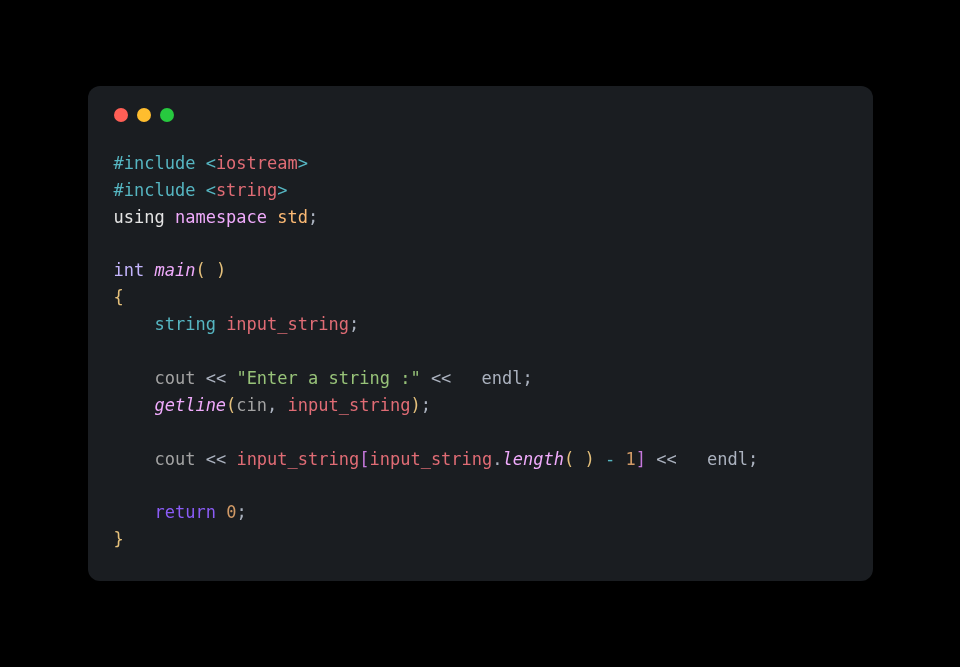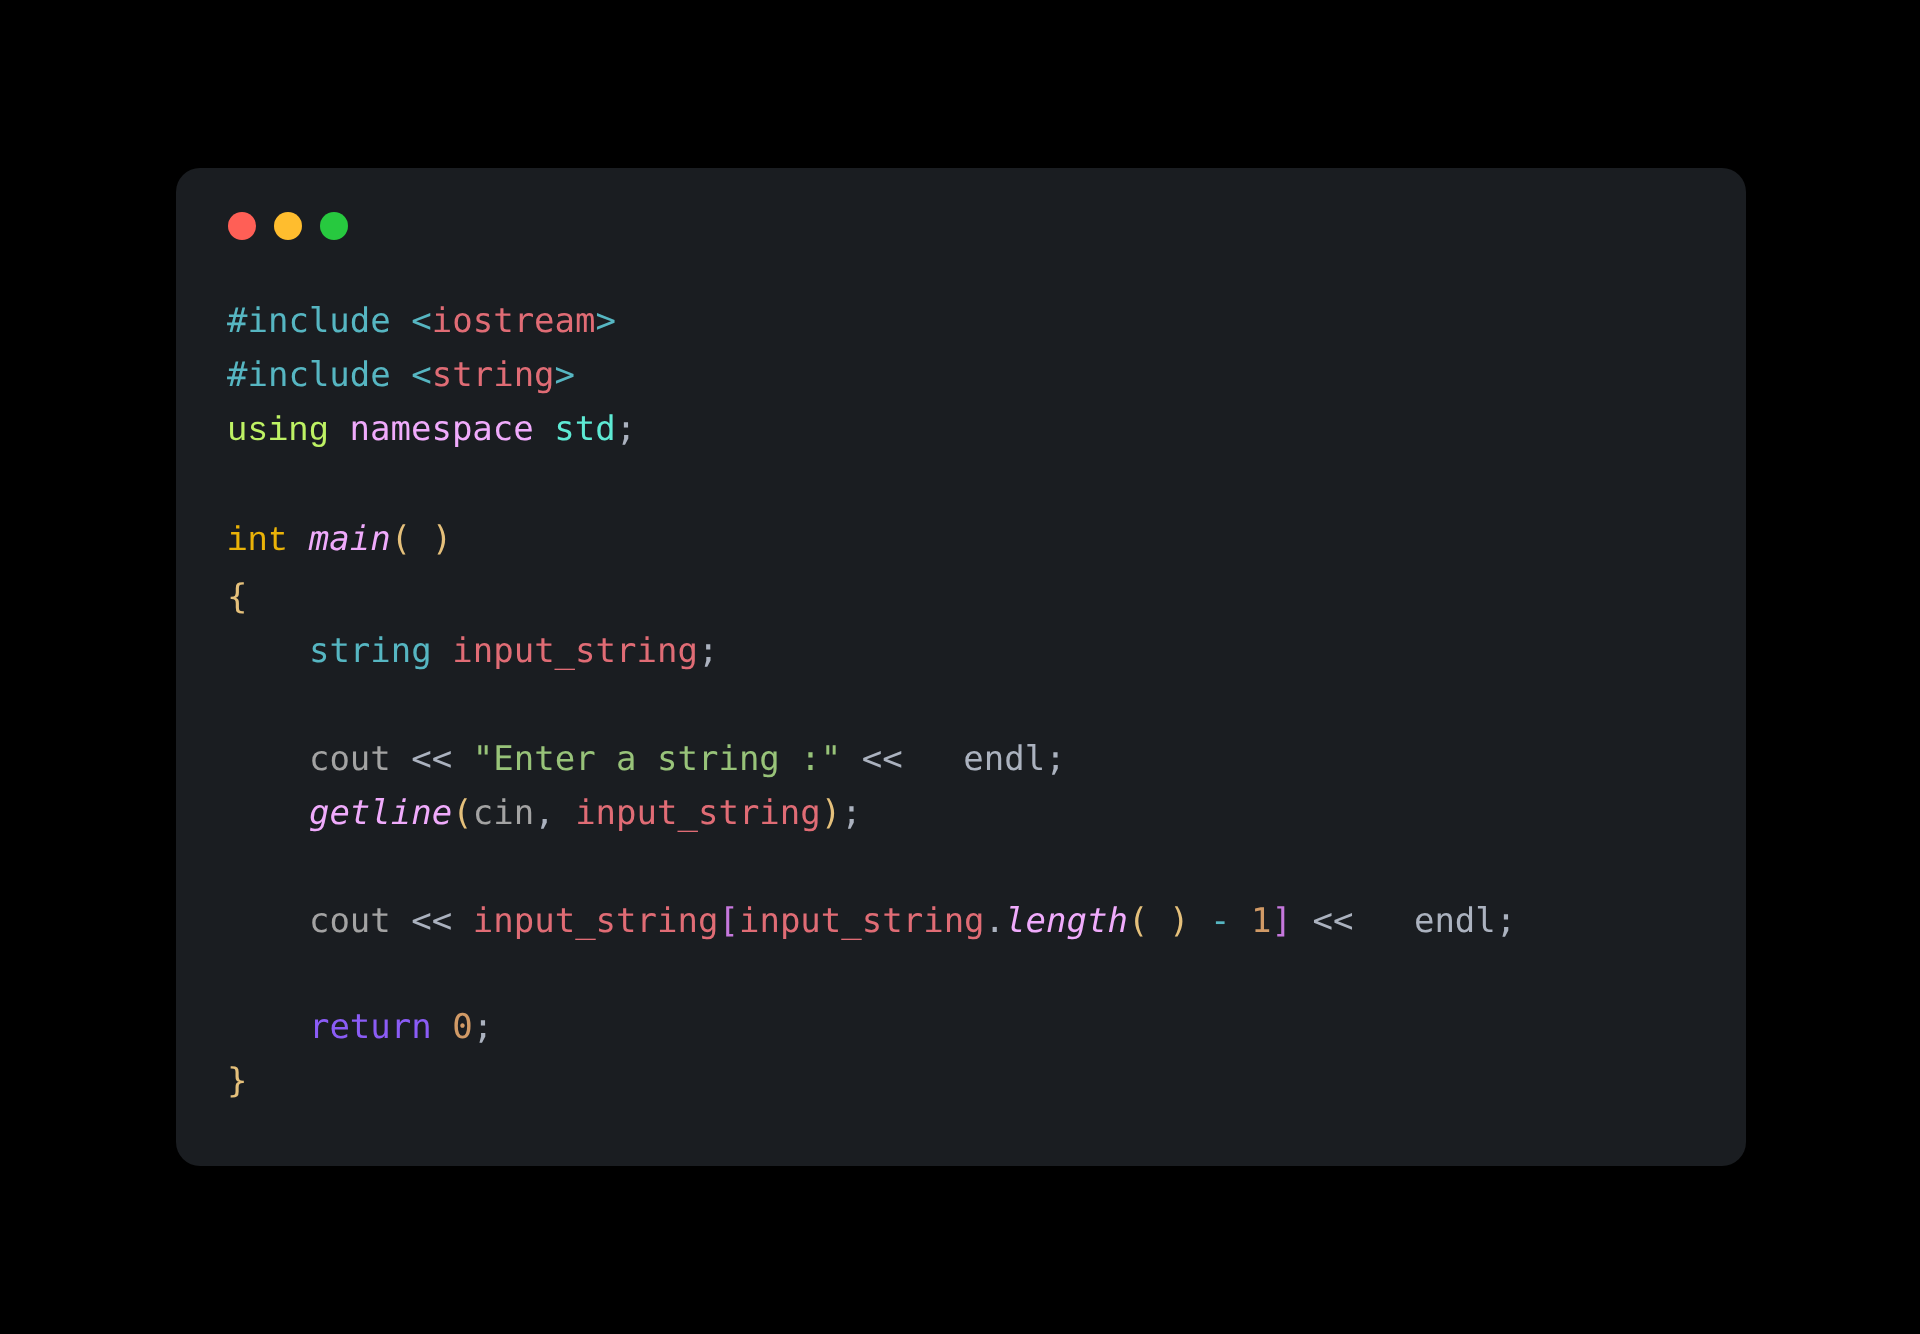--- a/index.html
+++ b/index.html
@@ -37,25 +37,25 @@
     .dot.yellow { background: #ffbd2e; }
     .dot.green { background: #27c93f; }
     .code {
       font-size: 17px;
       line-height: 1.58;
       white-space: pre;
       color: #abb2bf;
     }
     .directive { color: #56b6c2; }
     .kw { color: #8b5cf6; }
-    .kw-using { color: #bef264; font-family: Liberation Mono, monospace; }
+    .kw-using { color: #e5e5e5; }
     .ns { color: #f0abfc; }
-    .std { color: #5eead4; }
+    .std { color: #fdba74; }
     .type { color: #56b6c2; }
-    .type-int { color: #eab308; font-family: Liberation Mono, monospace; }
+    .type-int { color: #c4b5fd; }
     .fn { color: #f0abfc; font-style: italic; }
     .ident { color: #e06c75; }
     .op { color: #56b6c2; }
     .op-stream { color: #abb2bf; }
     .punc { color: #abb2bf; }
     .str { color: #98c379; }
     .num { color: #d19a66; }
     .builtin { color: #a3a3a3; }
     .endl { color: #abb2bf; margin-left: 20px; }
     .paren { color: #e5c07b; }

